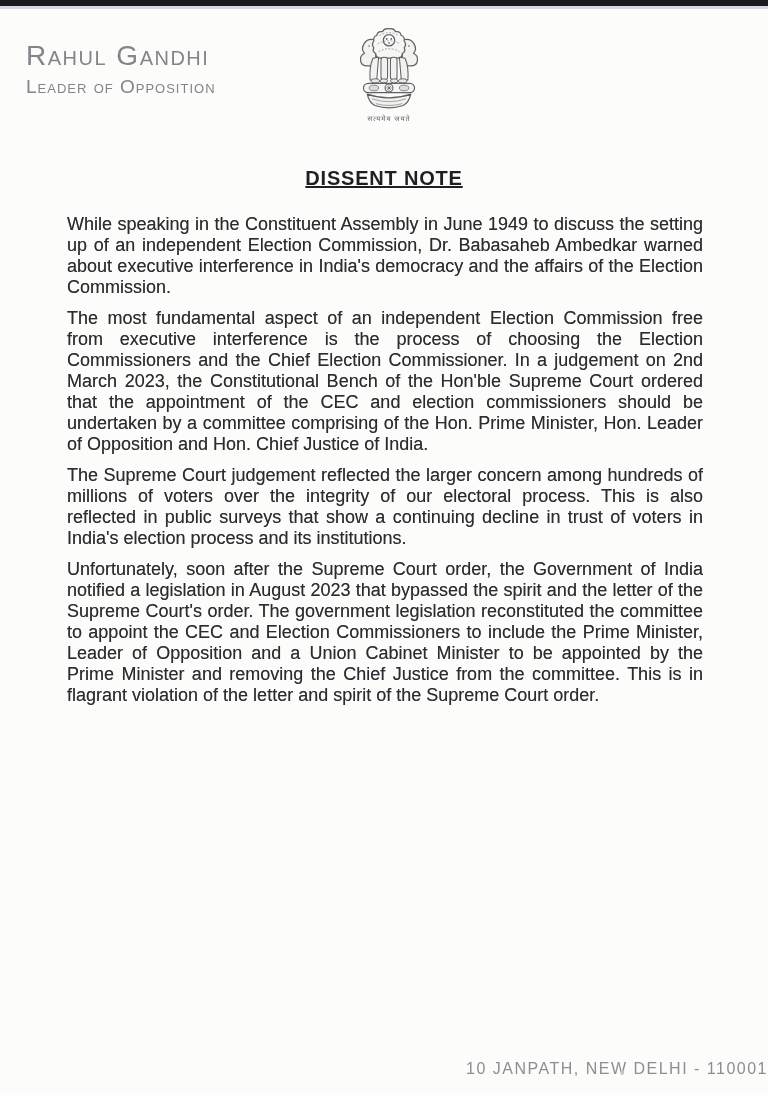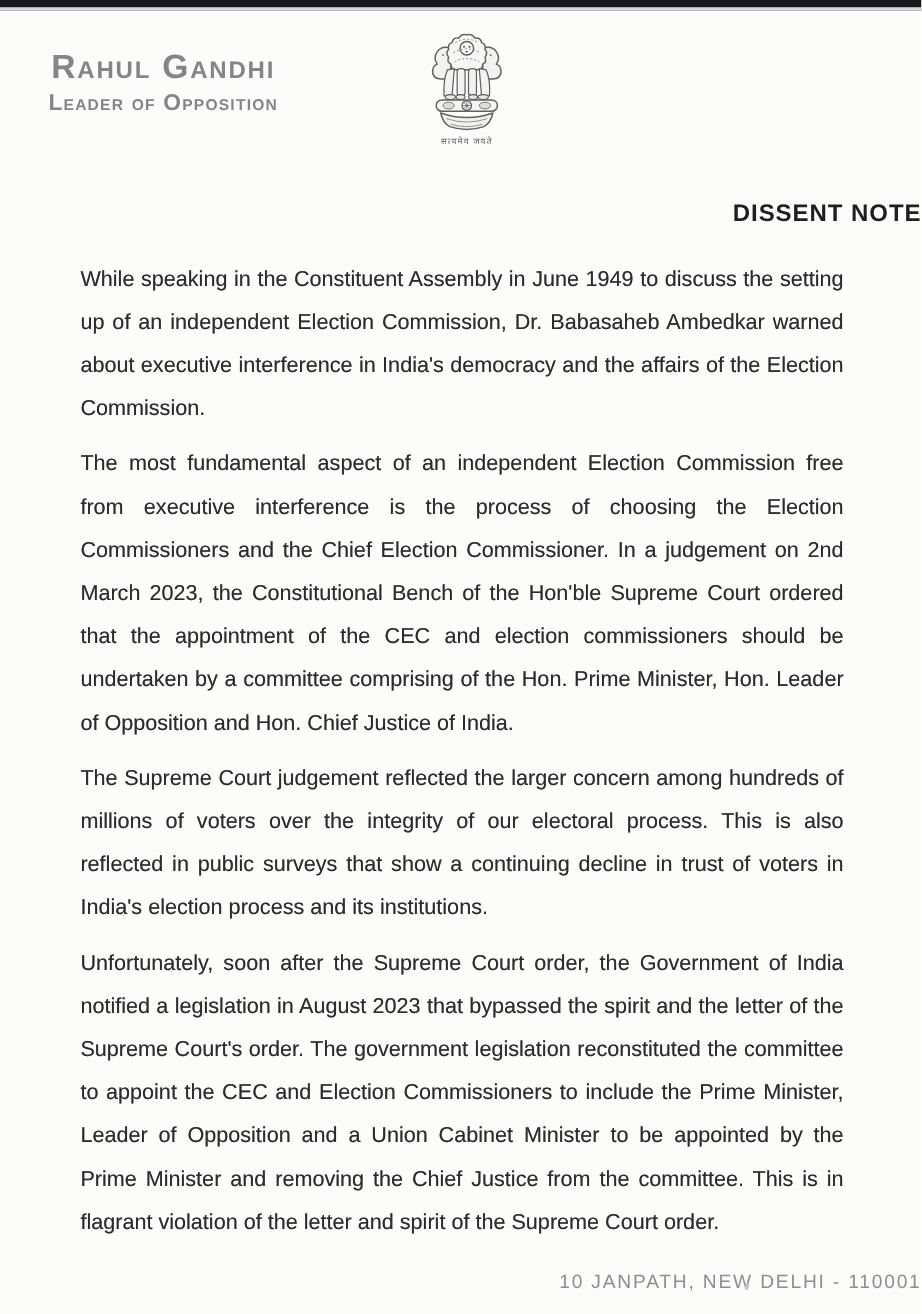--- a/index.html
+++ b/index.html
@@ -16,21 +16,21 @@
   
   .topbar {
     position:absolute; top:0; left:0; right:0;
     height:9px; background:#1a1a1e;
     border-bottom:3px solid #d8d8e0;
   }
 
   
   .letterhead {
     position:absolute; left:26px; top:42px; width:220px;
-    text-align:center; color:#84848a; font-weight:700;
+    text-align:left; color:#84848a; font-weight:400;
   }
   .lh-name {
     font-size:28px; line-height:1; letter-spacing:1.5px;
     font-variant:small-caps; white-space:nowrap;
   }
   .lh-title {
     margin-top:7px; font-size:19px; line-height:1.1;
     letter-spacing:1px; font-variant:small-caps;
   }
   .lh-org {
@@ -44,28 +44,29 @@
     text-align:center;
   }
   .emblem svg { display:block; margin:0 auto; }
   .emblem-motto {
     margin-top:1px; font-size:7px; line-height:8px;
     color:#5f5f66; letter-spacing:1px; filter:blur(.2px);
   }
 
   .doc-title {
     position:absolute; top:167px; left:0; right:0;
-    text-align:right;
+    text-align:center;
     font-size:20px; font-weight:700; letter-spacing:.8px;
     color:#1f1f23;
+    text-decoration:underline;
   }
 
   .body-text {
     position:absolute; left:67px; top:214px; width:636px;
-    font-size:18px; line-height:36px;
+    font-size:18px; line-height:21px;
     color:#2c2c30;
     text-align:justify; text-align-last:left;
     text-shadow:0 0 .5px rgba(44,44,48,.55);
   }
   .body-text p { margin:0 0 10px 0; }
 
   .footer {
     position:absolute; top:1060px; left:0; right:0;
     text-align:right;
     font-size:16px; color:#8d8d94; font-weight:300;

